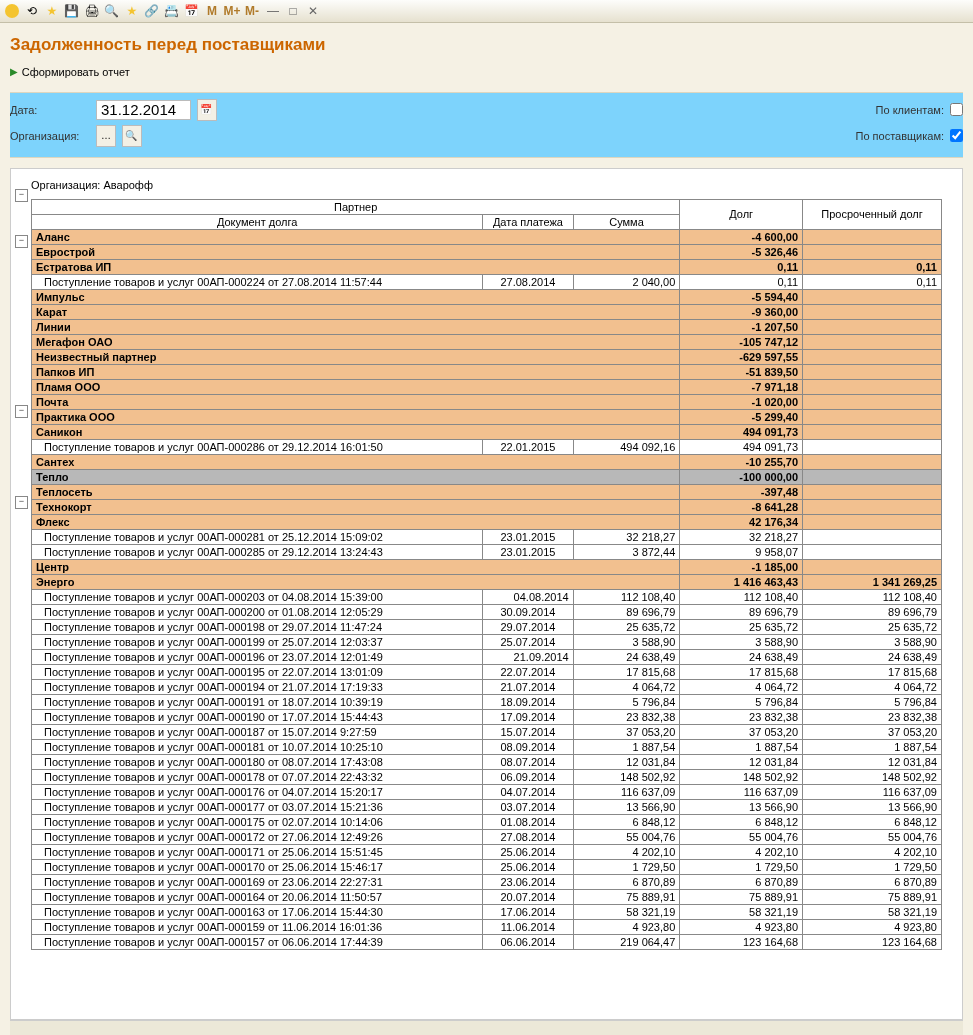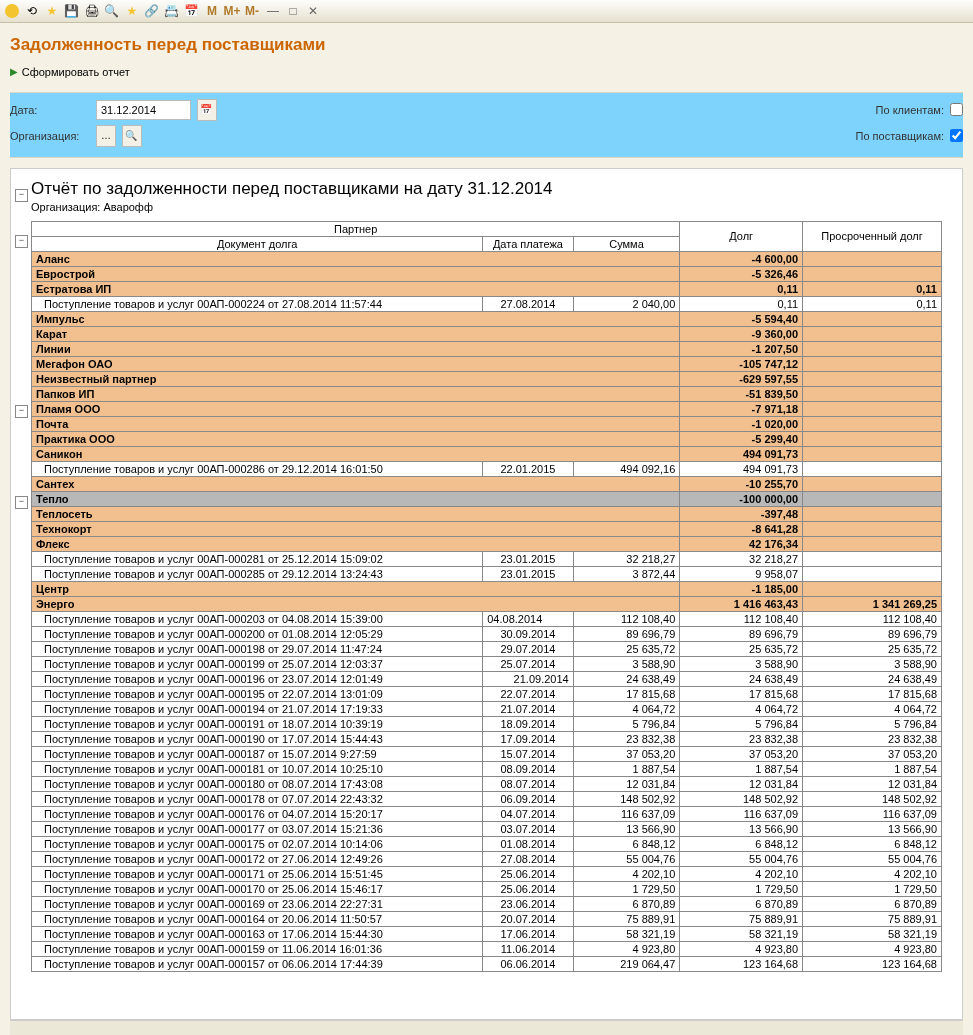--- a/index.html
+++ b/index.html
@@ -9,21 +9,21 @@
 .winbtns{display:flex;gap:2px}
 .winbtns div{width:18px;height:16px;display:flex;align-items:center;justify-content:center;color:#666;font-size:12px;border-radius:2px}
 .page{padding:8px 10px}
 h1.page-title{color:#cc6600;font-size:17px;font-weight:bold;margin:4px 0 10px 0}
 .action-row{margin-bottom:14px}
 .action-row a{color:#000;text-decoration:none;font-size:11px;display:inline-flex;align-items:center;gap:4px}
 .play-ic{color:#2a8a2a;font-size:10px}
 .filter-panel{background:#7dd3fc;padding:6px 0;border-top:1px solid #ddd6bf;border-bottom:1px solid #ddd6bf;margin-bottom:10px}
 .filter-row{display:flex;align-items:center;margin-bottom:4px;gap:6px}
 .filter-label{width:80px;color:#333}
-input.txt{border:1px solid #bbb;height:18px;padding:0 4px;font-size:11px;background:#fff}
+input.txt{border:1px solid #bbb;height:18px;padding:0 4px;font-size:15px;background:#fff}
 .date-in{width:85px}
 .org-in{width:410px}
 .cal-btn,.sel-btn{width:18px;height:20px;border:1px solid #bbb;background:#f3f0e5;display:inline-flex;align-items:center;justify-content:center;font-size:10px;cursor:pointer}
 .chk-lbl{margin-left:30px;color:#333}
 input[type=checkbox]{margin:0}
 .report-body{background:#fff;border:1px solid #ccc;padding:10px 20px 10px 20px;position:relative;height:830px;overflow:hidden}
 .report-title{font-size:17px;margin:0 0 2px 0;font-weight:normal}
 .report-sub{font-size:11px;margin-bottom:8px}
 table.rpt{border-collapse:collapse;width:100%;font-size:11px}
 table.rpt th,table.rpt td{border:1px solid #888;padding:1px 4px;white-space:nowrap;overflow:hidden}
@@ -99,21 +99,20 @@
     </div>
   </div>
 
   <div class="report-body">
     <div class="tree-col">
       <div class="tree-btn" style="margin-top:-38px">−</div>
       <div class="tree-btn" style="margin-top:33px">−</div>
       <div class="tree-btn" style="margin-top:157px">−</div>
       <div class="tree-btn" style="margin-top:78px">−</div>
     </div>
-    <div class="report-title">Отчёт по задолженности перед поставщиками на дату 31.12.2014</div>
     <div class="report-sub">Организация: Аварофф</div>
 
     <table class="rpt">
       <thead>
         <tr>
           <th colspan="3" class="th-top">Партнер</th>
           <th rowspan="2" class="th-top hdr-debt">Долг</th>
           <th rowspan="2" class="th-top hdr-over">Просроченный долг</th>
         </tr>
         <tr>
@@ -246,21 +245,21 @@
             <td class="num">-1 185,00</td>
             <td class="num"></td>
           </tr>
           <tr class="partner-row">
             <td colspan="3">Энерго</td>
             <td class="num">1 416 463,43</td>
             <td class="num">1 341 269,25</td>
           </tr>
           <tr class="doc-row">
             <td style="padding-left:12px">Поступление товаров и услуг 00АП-000203 от 04.08.2014 15:39:00</td>
-            <td class="num" style="text-align:left">04.08.2014</td>
+            <td class="num" style="text-align:right">04.08.2014</td>
             <td class="num">112 108,40</td>
             <td class="num">112 108,40</td>
             <td class="num">112 108,40</td>
           </tr>
           <tr class="doc-row">
             <td style="padding-left:12px">Поступление товаров и услуг 00АП-000200 от 01.08.2014 12:05:29</td>
             <td class="num" style="text-align:center">30.09.2014</td>
             <td class="num">89 696,79</td>
             <td class="num">89 696,79</td>
             <td class="num">89 696,79</td>

